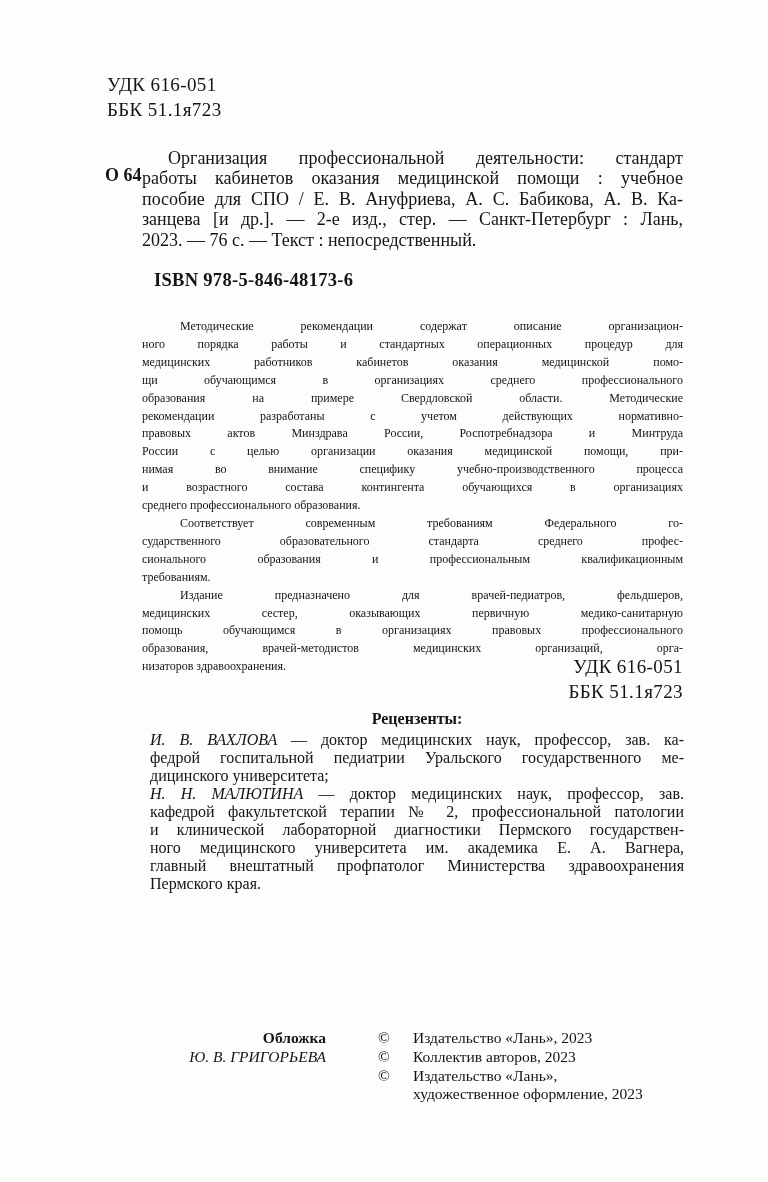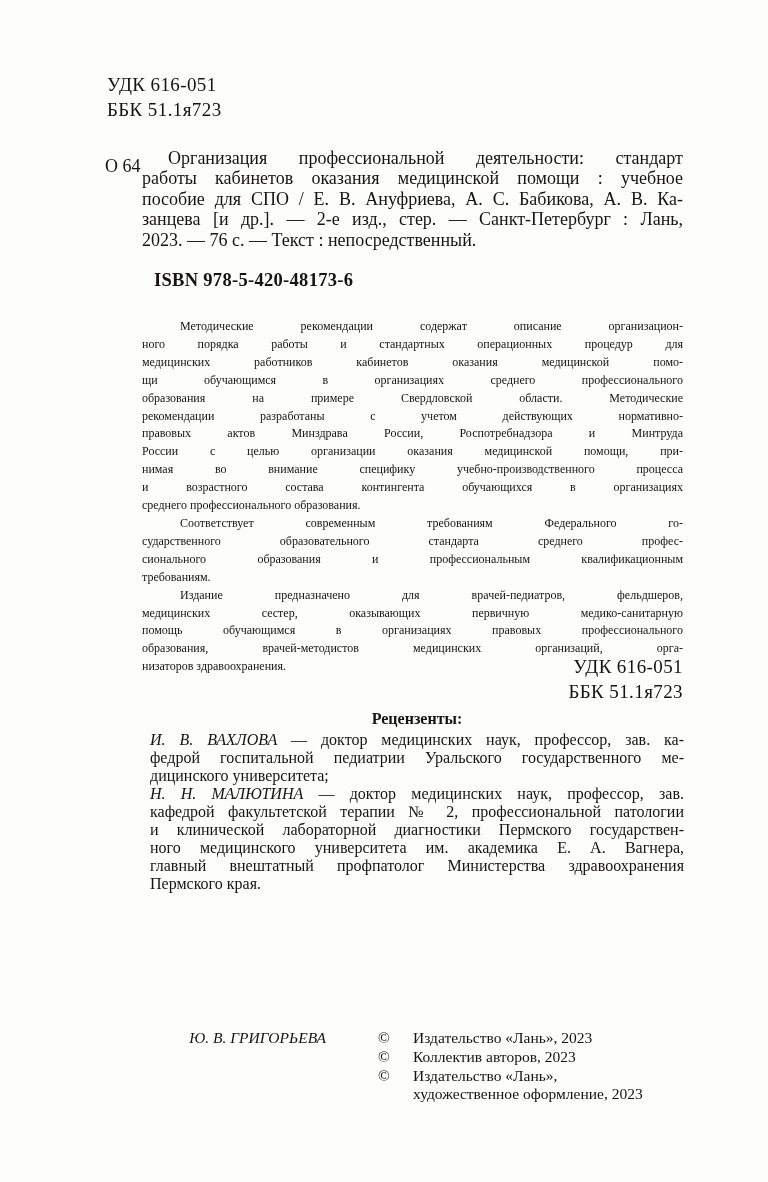--- a/index.html
+++ b/index.html
@@ -29,22 +29,22 @@
     position:absolute; left:107px; top:72px;
     font-size:19px; line-height:25px; letter-spacing:.4px;
   }
 
   
   .catalog{
     position:absolute; left:142px; top:148px; width:541px;
     font-size:18px; line-height:20.4px;
   }
   .catalog-code{
-    position:absolute; left:-37px; top:8px;
-    font-weight:normal; white-space:nowrap;
+    position:absolute; left:-37px; top:17px;
+    font-weight:bold; white-space:nowrap;
   }
   .catalog-lines > div:first-child{ text-indent:26px; }
 
   
   .isbn{
     position:absolute; left:154px; top:270px;
     font-size:18.5px; font-weight:bold; letter-spacing:.3px;
   }
 
   
@@ -100,21 +100,21 @@
     <div class="catalog-code">О 64</div>
     <div class="catalog-lines">
         <div class="jline">Организация профессиональной деятельности: стандарт</div>
         <div class="jline">работы кабинетов оказания медицинской помощи : учебное</div>
         <div class="jline">пособие для СПО / Е. В. Ануфриева, А. С. Бабикова, А. В. Ка-</div>
         <div class="jline">занцева [и др.]. — 2-е изд., стер. — Санкт-Петербург : Лань,</div>
         <div class="jline jline-last">2023. — 76 с. — Текст : непосредственный.</div>
       </div>
   </div>
 
-  <div class="isbn">ISBN 978-5-420-48173-6</div>
+  <div class="isbn">ISBN 978-5-846-48173-6</div>
 
   <div class="annotation">
     <div class="indent-first">
         <div class="jline">Методические рекомендации содержат описание организацион-</div>
         <div class="jline">ного порядка работы и стандартных операционных процедур для</div>
         <div class="jline">медицинских работников кабинетов оказания медицинской помо-</div>
         <div class="jline">щи обучающимся в организациях среднего профессионального</div>
         <div class="jline">образования на примере Свердловской области. Методические</div>
         <div class="jline">рекомендации разработаны с учетом действующих нормативно-</div>
         <div class="jline">правовых актов Минздрава России, Роспотребнадзора и Минтруда</div>
@@ -160,20 +160,21 @@
           <div class="jline">кафедрой факультетской терапии № 2, профессиональной патологии</div>
           <div class="jline">и клинической лабораторной диагностики Пермского государствен-</div>
           <div class="jline">ного медицинского университета им. академика Е. А. Вагнера,</div>
           <div class="jline">главный внештатный профпатолог Министерства здравоохранения</div>
           <div class="jline jline-last">Пермского края.</div>
         </div>
     </div>
   </div>
 
   <div class="colophon-left">
+    <div class="cover-label">Обложка</div>
     <div class="cover-designer">Ю. В. ГРИГОРЬЕВА</div>
   </div>
 
   <div class="colophon-right">
     <div class="cr-row">
       <span class="cr-sym">©</span>
       <div class="cr-text">
         <div>Издательство «Лань», 2023</div>
         <div></div>
       </div>

